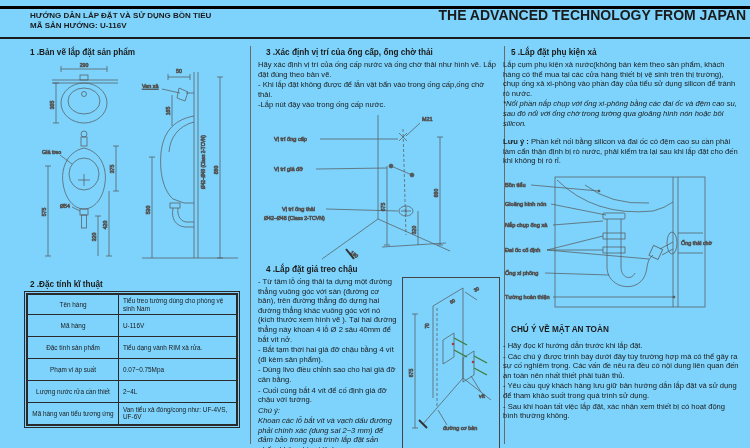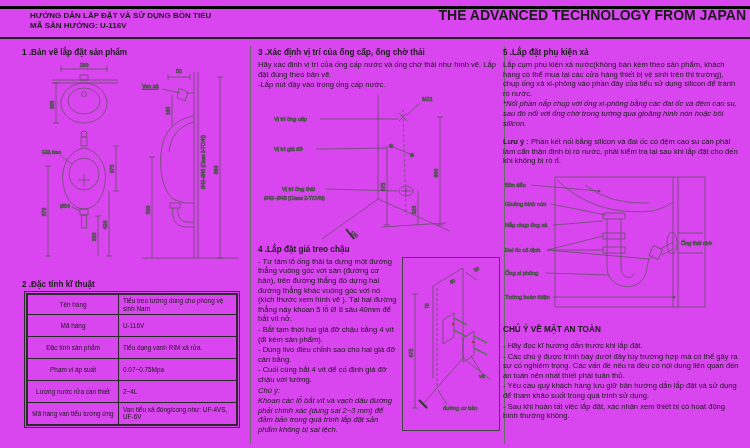--- a/index.html
+++ b/index.html
@@ -1,29 +1,29 @@
 <!DOCTYPE html>
 <html><head>
 <meta charset="utf-8">
 <style>
   html,body{margin:0;padding:0;background:#e8e8e8;}
-  .page{position:relative;width:750px;height:448px;background:#d946ef;overflow:hidden;
+  .page{position:relative;width:750px;height:448px;background:#7dd3fc;overflow:hidden;
         font-family:"Liberation Sans",sans-serif;color:#1b1b1b;}
   .topbar{position:absolute;left:0;top:6px;width:750px;height:3px;background:#000;}
   .hrule{position:absolute;left:0;top:37px;width:750px;height:2px;background:#1b1b1b;}
   .hd-left{position:absolute;left:30px;top:11px;font-size:8px;font-weight:bold;line-height:9.5px;}
   .hd-right{position:absolute;right:4px;top:11px;text-align:right;font-size:14px;line-height:9.5px;}
   .hd-right .b{font-weight:bold;}
   .col{position:absolute;top:48px;font-size:7.6px;line-height:9.6px;}
   .col1{left:22px;width:226px;}
   .col2{left:258px;width:240px;}
   .col3{left:503px;width:236px;}
   .vdiv{position:absolute;top:46px;height:398px;width:1px;background:#6a6a6a;}
   .vd1{left:250px;} .vd2{left:504px;}
-  h3{font-size:8.2px;margin:0 0 2px 0;line-height:10px;}
+  h3{font-size:8.2px;margin:0 0 2px 8px;line-height:10px;}
   p{margin:0 0 1px 0;}
   .it{font-style:italic;}
   .gap{height:8px;}
   svg{display:block;}
   text{font-family:"Liberation Sans",sans-serif;fill:#333;}
   .spec{border-collapse:collapse;width:212px;margin:3px 0 0 4px;font-size:6.4px;line-height:7.6px;
         border:2px solid #2a2a2a;outline:1px solid #2a2a2a;outline-offset:1px;}
   .spec td{border:1px solid #2a2a2a;padding:2px 4px;vertical-align:middle;}
   .spec td:first-child{width:82px;text-align:center;}
   .s4wrap{display:flex;gap:4px;}
@@ -147,20 +147,21 @@
             <td>Mã hàng van tiểu tương ứng</td>
             <td>Van tiểu xả đóng/cong như: UF-4VS, UF-6V</td>
           </tr>
       </tbody>
     </table>
   </div>
 
   <div class="col col2">
     <h3>3 .Xác định vị trí của ống cấp, ống chờ thải</h3>
     <p>Hãy xác định vị trí của ống cấp nước và ống chờ thải như hình vẽ. Lắp đặt đúng theo bản vẽ.</p>
+    <p>- Khi lắp đặt không được để lẫn vật bẩn vào trong ống cấp,ống chờ thải.</p>
     <p>-Lắp nút đậy vào trong ống cấp nước.</p>
     <svg width="234" height="150" viewBox="0 0 234 150" stroke="#555" fill="none" stroke-width="0.7">
       <line x1="120" y1="4" x2="120" y2="108"></line>
       <line x1="120" y1="108" x2="64" y2="148"></line>
         <line x1="120" y1="108" x2="192" y2="140"></line>
       <line x1="145" y1="18" x2="148" y2="124" stroke-dasharray="3,2"></line>
       <text x="164" y="10" font-size="5.4">M21</text>
       <line x1="162" y1="12" x2="148" y2="25"></line>
       <line x1="141" y1="22" x2="149" y2="30"></line>
         <line x1="149" y1="22" x2="141" y2="30"></line>
@@ -186,21 +187,21 @@
       <line x1="62" y1="28" x2="140" y2="28"></line>
       <text x="16" y="60" font-size="5.6">Vị trí giá đỡ</text>
       <line x1="58" y1="58" x2="129" y2="57"></line>
       <text x="24" y="100" font-size="5.6">Vị trí ống thải</text>
       <text x="6" y="109" font-size="5.2">Ø42~Ø48 (Class 2-TCVN)</text>
       <line x1="68" y1="98" x2="140" y2="100"></line>
     </svg>
     <h3 style="margin-top:4px">4 .Lắp đặt giá treo chậu</h3>
     <div class="s4wrap">
       <div class="s4text">
-        <p>- Từ tâm lỗ ống thải ta dựng một đường thẳng vuông góc với sàn (đường cơ bản), trên đường thẳng đó dựng hai đường thẳng khác vuông góc với nó (kích thước xem hình vẽ ). Tại hai đường thẳng này khoan 5 lỗ Ø 8 sâu 40mm để bắt vít nở.</p>
+        <p>- Từ tâm lỗ ống thải ta dựng một đường thẳng vuông góc với sàn (đường cơ bản), trên đường thẳng đó dựng hai đường thẳng khác vuông góc với nó (kích thước xem hình vẽ ). Tại hai đường thẳng này khoan 4 lỗ Ø 2 sâu 40mm để bắt vít nở.</p>
         <p>- Bắt tạm thời hai giá đỡ chậu bằng 4 vít (đi kèm sản phẩm).</p>
         <p>- Dùng livo điều chỉnh sao cho hai giá đỡ cân bằng.</p>
         <p>- Cuối cùng bắt 4 vít để cố định giá đỡ chậu với tường.</p>
         <p class="it">Chú ý:</p>
         <p class="it">Khoan các lỗ bắt vít và vạch dấu đường phải chính xác (dung sai 2~3 mm) để đảm bảo trong quá trình lắp đặt sản phẩm không bị sai lệch.</p>
       </div>
       <div class="s4fig">
         <svg class="figbox" width="96" height="172" viewBox="0 0 96 172" stroke="#555" fill="none" stroke-width="0.7">
           <line x1="60" y1="10" x2="60" y2="100"></line>
           <line x1="60" y1="10" x2="30" y2="28"></line>

